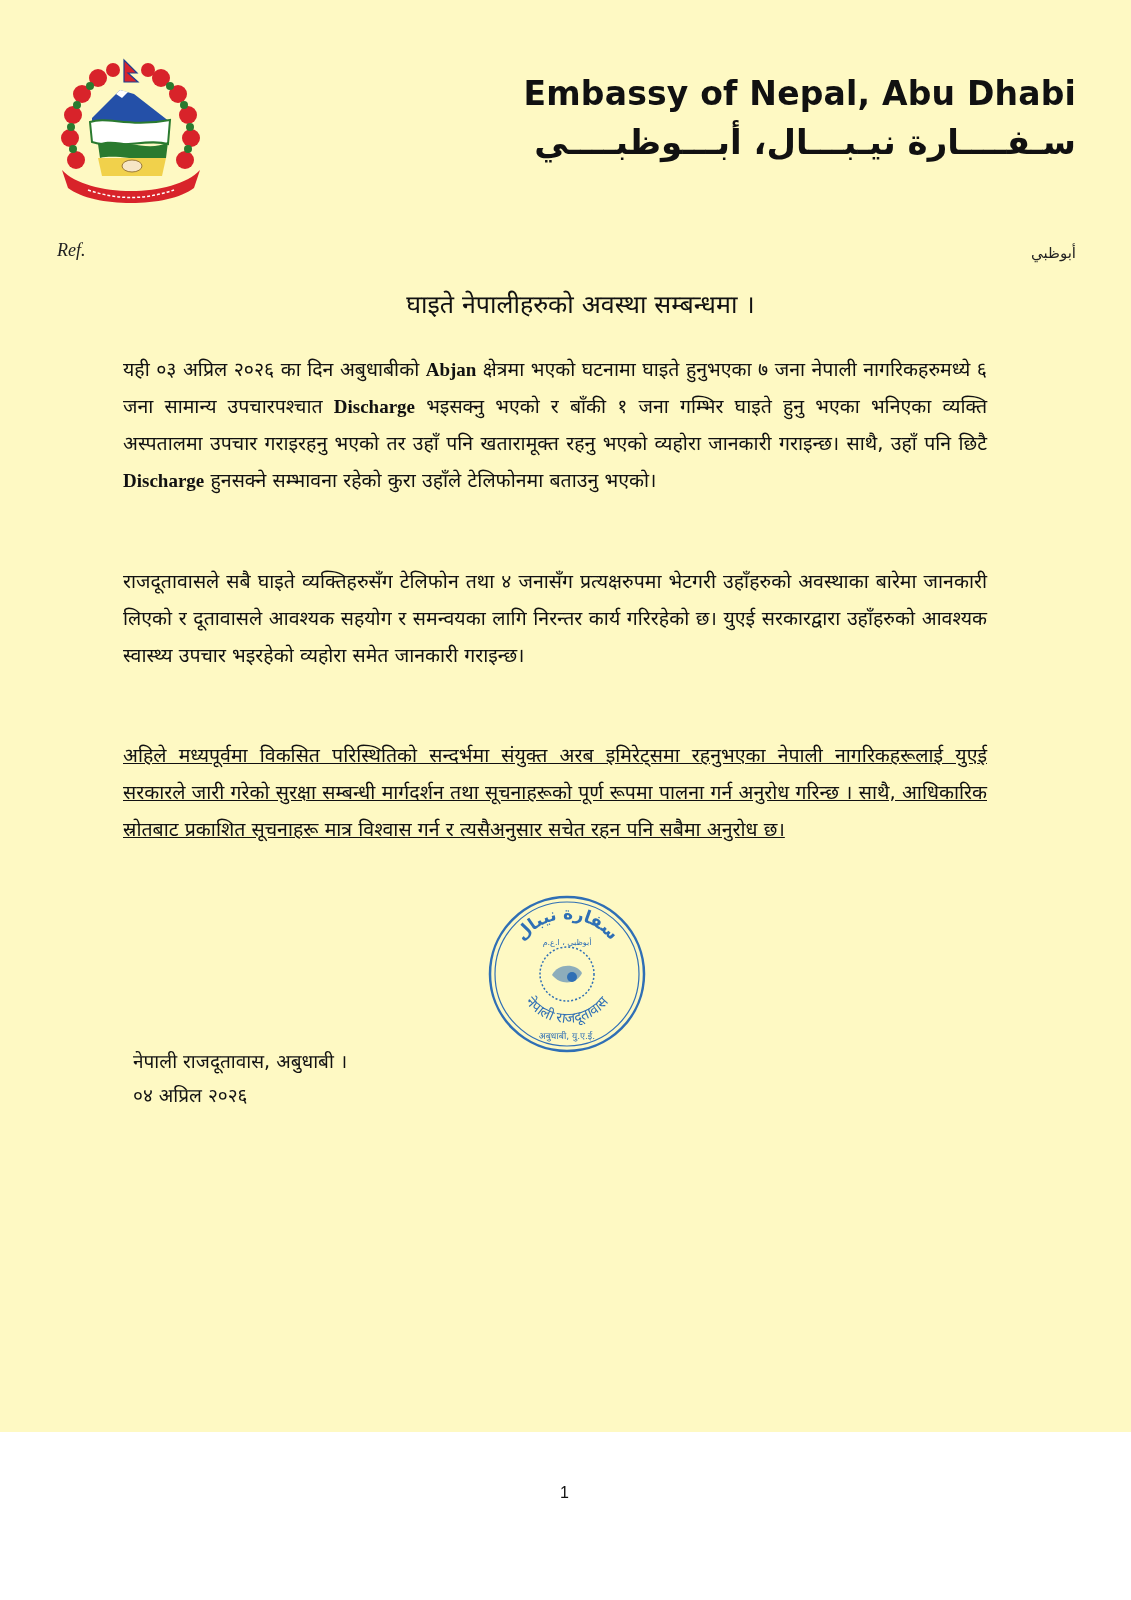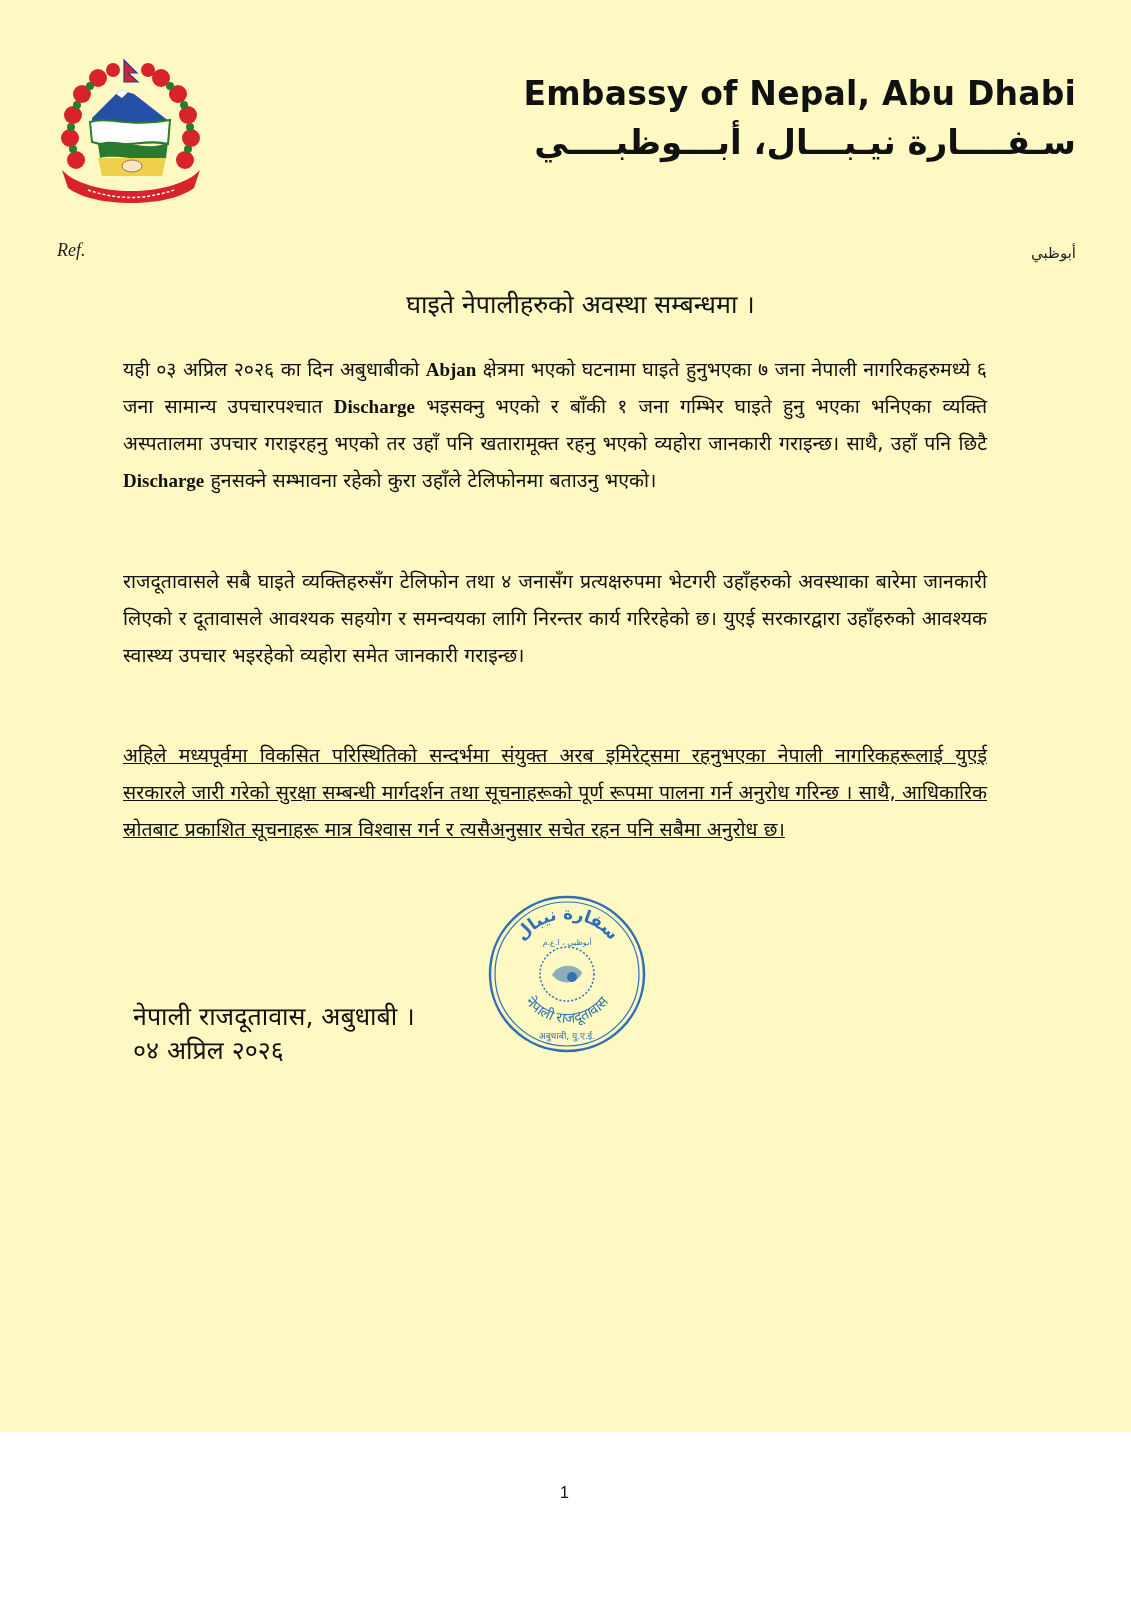--- a/index.html
+++ b/index.html
@@ -16,21 +16,21 @@
 
   .subject { position: absolute; left: 0; right: 0; top: 286px; text-align: center; }
   .subject span { font-family: "DejaVu Sans", sans-serif; font-size: 25px; text-underline-offset: 6px; text-decoration-thickness: 2px; color: #111; padding-left: 30px; }
 
   .body { position: absolute; left: 123px; width: 864px; font-family: "DejaVu Sans", sans-serif; font-size: 19.5px; line-height: 37px; text-align: justify; text-align-last: left; color: #111; }
   .p1 { top: 351px; }
   .p2 { top: 563px; }
   .p3 { top: 737px; text-decoration: underline; }
   .latin { font-family: "Liberation Serif", serif; font-weight: bold; font-size: 19px; }
 
-  .sign { position: absolute; left: 133px; top: 1000px; font-family: "DejaVu Sans", sans-serif; font-size: 25px; line-height: 34px; color: #111; }
+  .sign { position: absolute; left: 133px; top: 1044px; font-family: "DejaVu Sans", sans-serif; font-size: 19px; line-height: 34px; color: #111; }
 
   .stamp { position: absolute; left: 486px; top: 893px; width: 162px; height: 162px; }
 
   .page-number { position: absolute; left: 560px; top: 1484px; font-family: "Liberation Sans", sans-serif; font-size: 16px; color: #111; }
 </style>
 </head>
 <body>
 
 <div class="page">
 

